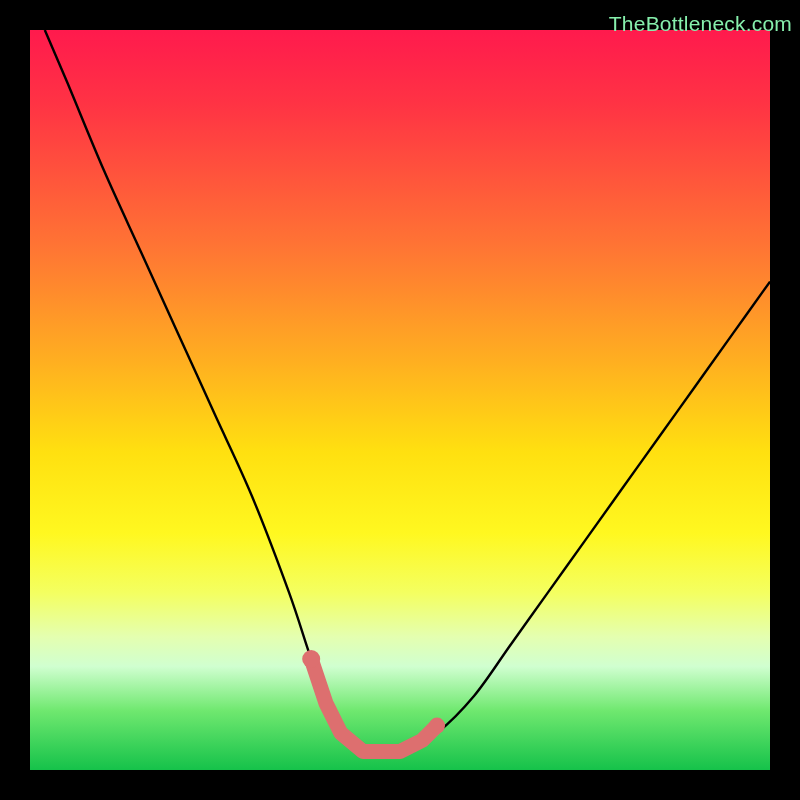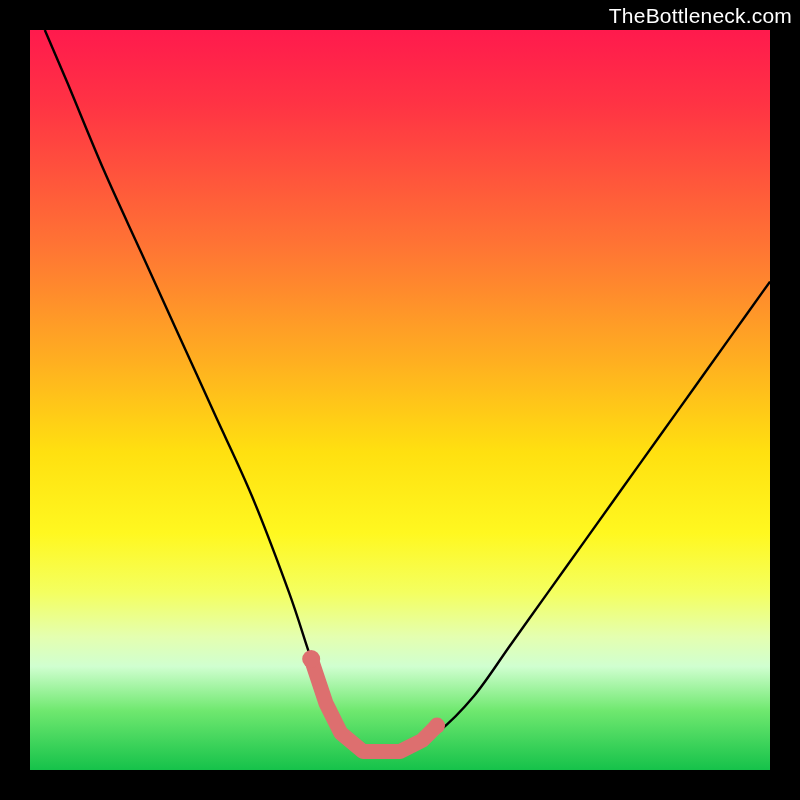--- a/index.html
+++ b/index.html
@@ -34,23 +34,23 @@
       #fff820 68%,
       #f4ff60 76%,
       #e4ffb0 82%,
       #d0ffd0 86%,
       #6fe86f 92%,
       #15c24a 100%
     );
   }
   .watermark {
     position: absolute;
-    top: 4px;
+    top: 12px;
     right: 8px;
-    color: #ffffff;
+    color: #86efac;
     font-size: 21px;
     font-weight: 500;
     letter-spacing: 0.2px;
     user-select: none;
   }
   svg.curves {
     position: absolute;
     left: 0;
     top: 0;
     width: 740px;

